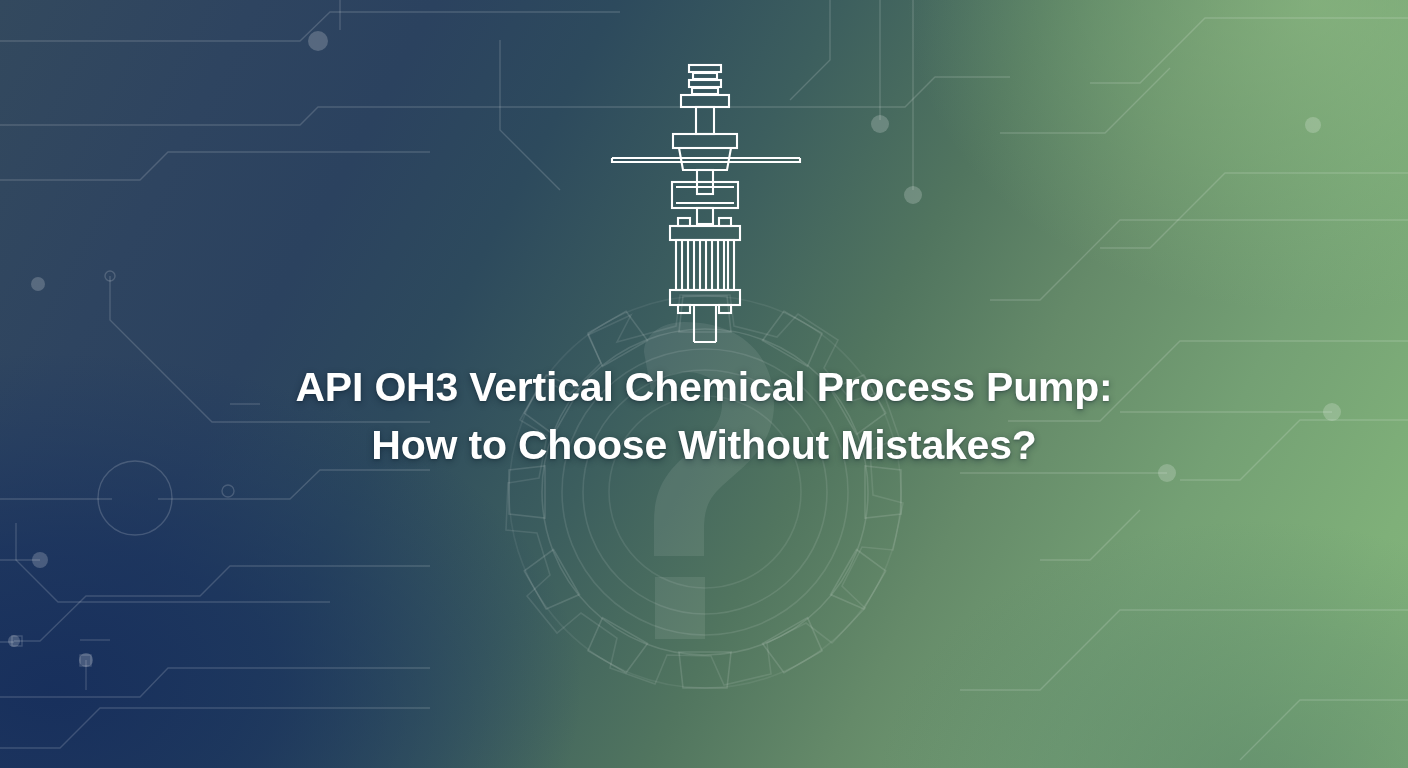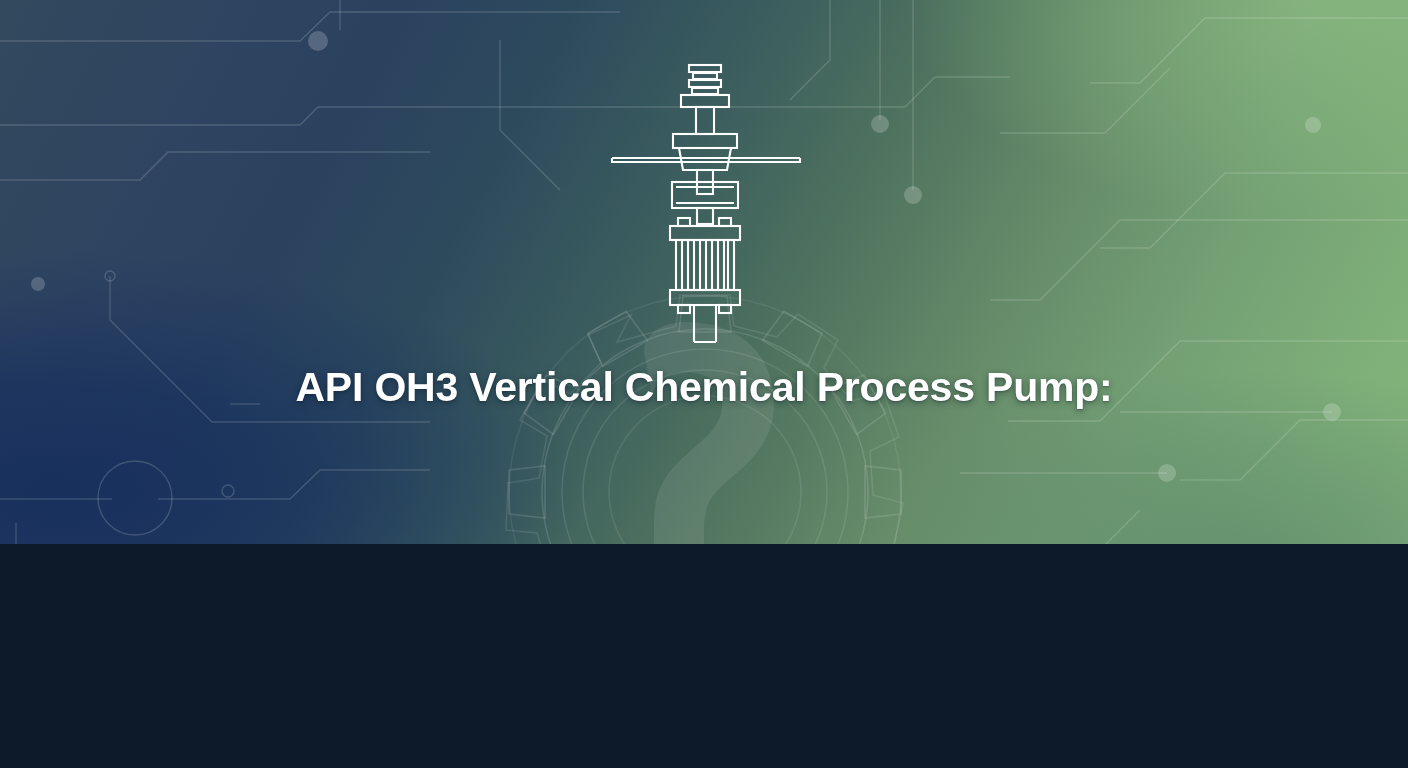--- a/index.html
+++ b/index.html
@@ -3,21 +3,21 @@
 <meta charset="utf-8">
 <style>
   html, body {
     margin: 0;
     padding: 0;
     background: #0c1a2a;
   }
   #stage {
     position: relative;
     width: 1408px;
-    height: 544px;
+    height: 768px;
     overflow: hidden;
     font-family: "Liberation Sans", sans-serif;
   }
   
   .bg-base {
     position: absolute;
     inset: 0;
     background:
       linear-gradient(118deg,
         #33495e 0%,
@@ -319,15 +319,16 @@
 
       <rect x="678" y="305" width="12" height="8"></rect>
       <rect x="719" y="305" width="12" height="8"></rect>
 
       <path d="M 694 305 L 694 342 M 716 305 L 716 342 M 694 342 L 716 342"></path>
     </g>
   </svg>
 
   <div class="title-wrap">
     <div class="title-line">API OH3 Vertical Chemical Process Pump:</div>
+    <div class="title-line">How to Choose Without Mistakes?</div>
   </div>
 
 </div>
 
 </body></html>

